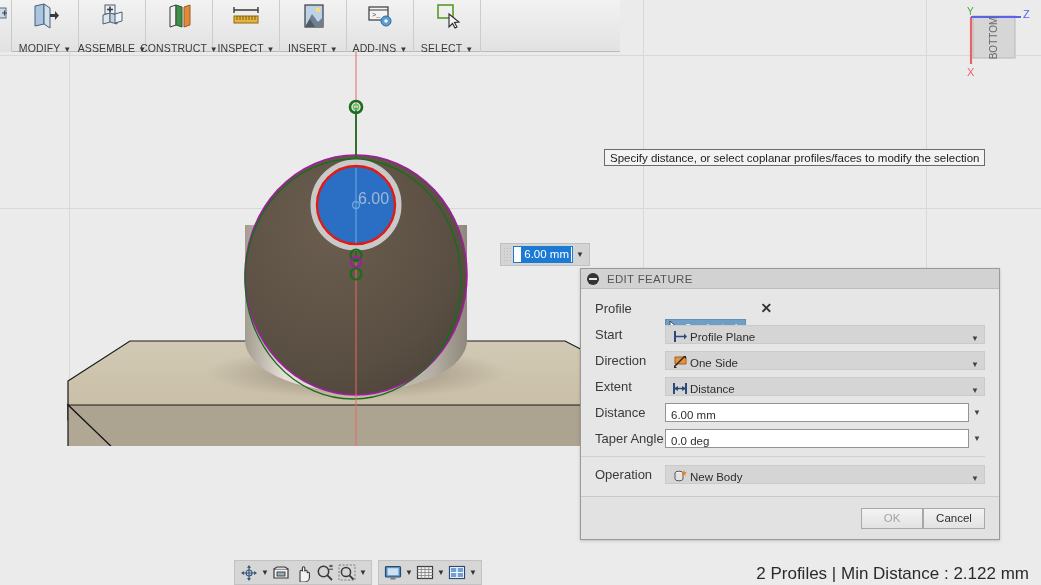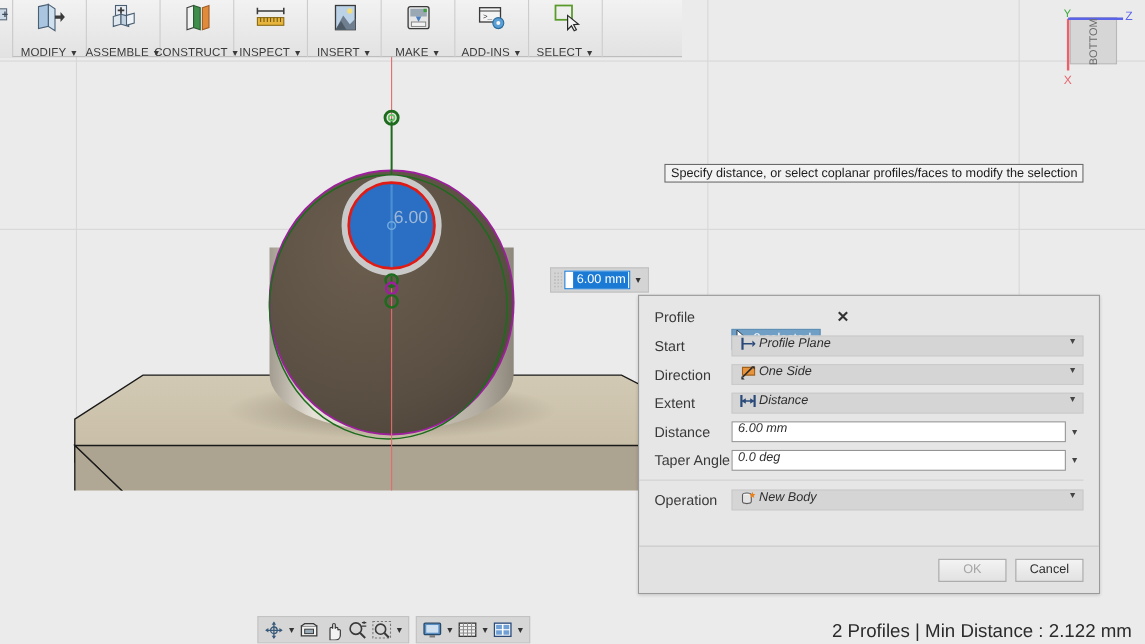--- a/index.html
+++ b/index.html
@@ -91,36 +91,36 @@
   #dlg-title .collapse:after{
     content:""; position:absolute; left:2px; top:5px; width:8px; height:2px; background:#e6e6e6;
   }
   #dlg-body{ padding:6px 14px 0 0; }
   .row{ display:flex; align-items:center; height:26px; }
   .row .lab{
     width:84px; padding-left:14px; font-size:13px; color:#3a3a3a;
   }
   .ctl{
     flex:1; height:19px; background:#d5d5d5; border:1px solid #cacaca;
-    display:flex; align-items:flex-start; padding-left:4px; font-size:11.5px; color:#2e2e2e;font-style:italic;
+    display:flex; align-items:flex-end; padding-left:4px; font-size:11.5px; color:#2e2e2e;
   }
   .ctl .ic{ width:20px; display:flex; align-items:center; justify-content:center; }
   .ctl .caret{ margin-left:auto; margin-right:5px; font-size:8px; color:#444; }
   .ctl.txt{ background:#fff; border:1px solid #949494; padding-left:5px; }
   .selbtn{
     background:#6f9fc4; color:#fff; height:19px; padding:0 8px 0 3px;
     display:flex; align-items:center; font-size:11.5px; border:1px solid #5f8fb4;margin-top:40px;
   }
   .selbtn .cur{ margin-right:4px; }
   .xclr{ margin-left:14px; font-size:14px; color:#333; font-weight:bold; cursor:pointer;}
   .dlg-sep{ height:1px; background:#d0d0d0; margin:5px 0 4px 0; }
   #dlg-foot{
     position:absolute; left:0; bottom:0; width:100%; height:43px;
     background:#e2e2e2; border-top:1px solid #c9c9c9;
-    display:flex; align-items:center; justify-content:flex-end; padding-right:14px; gap:8px;
+    display:flex; align-items:center; justify-content:flex-end; padding-right:14px; 
   }
   .btn{
     width:62px; height:21px; background:linear-gradient(#f3f3f3,#e2e2e2);
     border:1px solid #a8a8a8; font-size:11.5px; color:#2e2e2e;
     display:flex; align-items:center; justify-content:center;
   }
   .btn.disabled{ color:#a4a4a4; }
 
   
   #navbar{
@@ -287,35 +287,20 @@
         <polygon points="7,25 14,12 20,20 25,15 25,25" fill="#6f7f8f"></polygon>
         <polygon points="7,25 12,17 17,25" fill="#4d5a66"></polygon>
       </svg>
     </div>
     <div class="rb-lbl">
       <span>INSERT</span>
       <span class="car">▼</span>
     </div>
   </div>
 
-  <div class="rb-item">
-    <div class="rb-ico">
-      <svg width="30" height="28" viewBox="0 0 30 28">
-        <rect x="6" y="4" width="19" height="20" rx="2" fill="#e6e6e6" stroke="#3a3a3a" stroke-width="1.2"></rect>
-        <rect x="8" y="6" width="15" height="7" fill="#9aa8b4"></rect>
-        <rect x="20" y="6" width="3" height="3" fill="#3f9f3f"></rect>
-        <polygon points="13,13 18,13 15.5,18" fill="#4a7fbf"></polygon>
-        <rect x="9" y="18" width="13" height="4" fill="#f2f2f2" stroke="#7a7a7a" stroke-width="0.8"></rect>
-      </svg>
-    </div>
-    <div class="rb-lbl">
-      <span>MAKE</span>
-      <span class="car">▼</span>
-    </div>
-  </div>
 
   <div class="rb-item">
     <div class="rb-ico">
       <svg width="30" height="28" viewBox="0 0 30 28">
         <rect x="4" y="5" width="19" height="13" fill="#f4f4f4" stroke="#3a3a3a" stroke-width="1.2"></rect>
         <path d="M4,8 h19" stroke="#3a3a3a" stroke-width="1"></path>
         <text x="7" y="15" font-size="7" fill="#3a3a3a" font-family="'Liberation Mono',monospace">&gt;_</text>
         <circle cx="21" cy="19" r="5" fill="#5a9ed6" stroke="#2a6a9a" stroke-width="1"></circle>
         <circle cx="21" cy="19" r="1.8" fill="#f4f4f4"></circle>
       </svg>
@@ -356,20 +341,24 @@
 
 <div id="floatin">
   <div class="grip"></div>
   <div class="fbox">
     <span class="fval">6.00 mm</span>
   </div>
   <div class="farrow">▼</div>
 </div>
 
 <div id="dialog">
+  <div id="dlg-title">
+    <span class="collapse"></span>
+    <span>EDIT FEATURE</span>
+  </div>
 
   <div id="dlg-body">
 
     <div class="row">
       <div class="lab">Profile</div>
       <div class="selbtn">
         <span class="cur">
           <svg width="12" height="13" viewBox="0 0 12 13">
             <polygon points="1,0 1,11 3.8,8.4 5.6,12 7.4,11.2 5.6,7.8 9.5,7.6" fill="#ffffff" stroke="#2a3a4a" stroke-width="0.9"></polygon>
           </svg>

